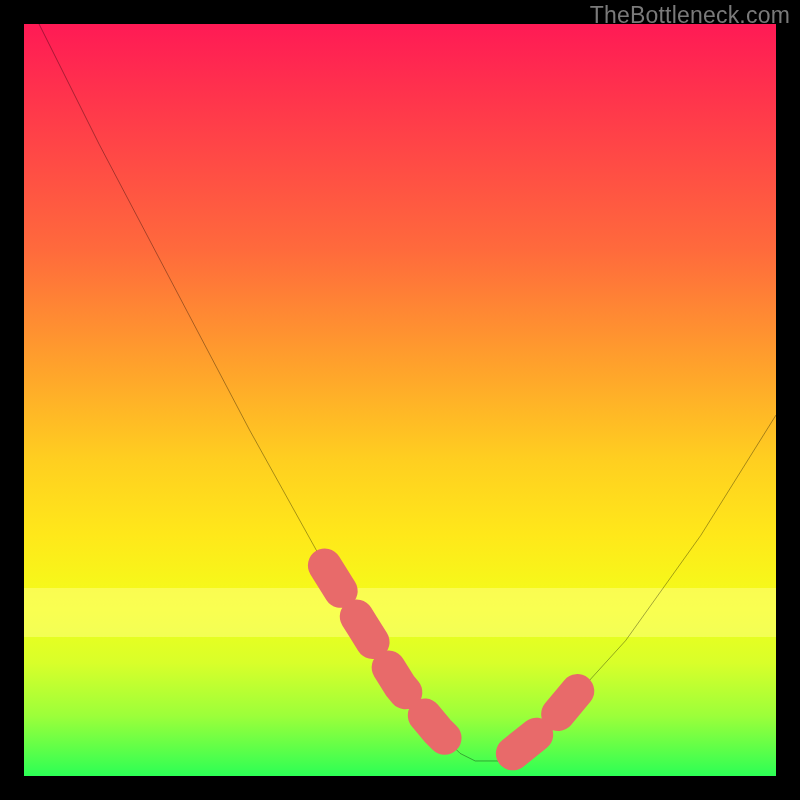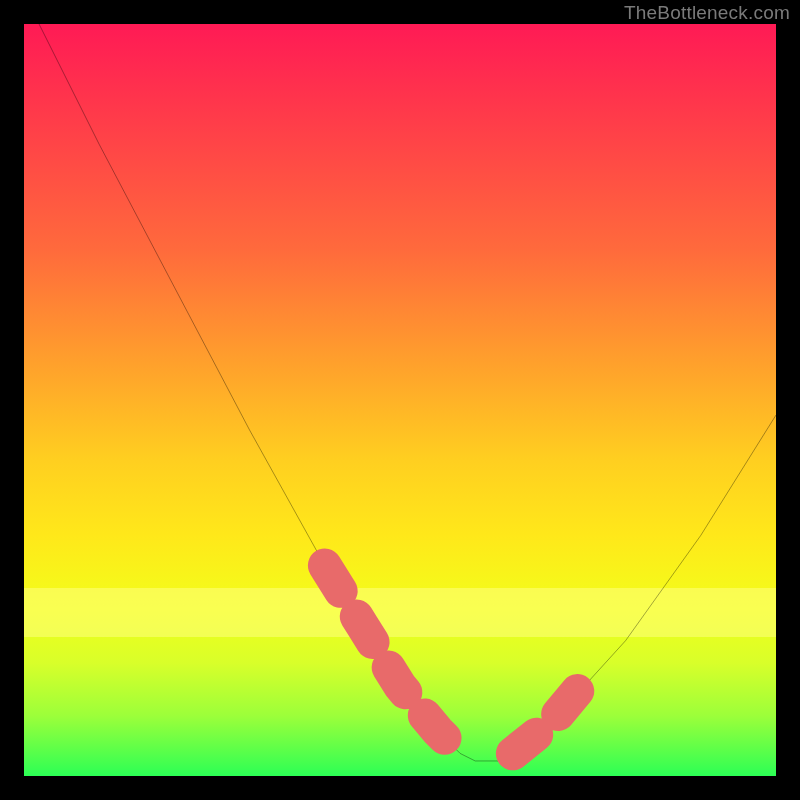--- a/index.html
+++ b/index.html
@@ -47,21 +47,21 @@
     top: 75%;
     height: 6.5%;
     background: #ffff88;
     opacity: 0.5;
   }
   .watermark {
     position: absolute;
     top: 2px;
     right: 10px;
     color: #7a7a7a;
-    font-size: 19px;
+    font-size: 23px;
     font-weight: 500;
     letter-spacing: 0.2px;
   }
   svg.curve {
     position: absolute;
     left: 0;
     top: 0;
     width: 100%;
     height: 100%;
     overflow: visible;

